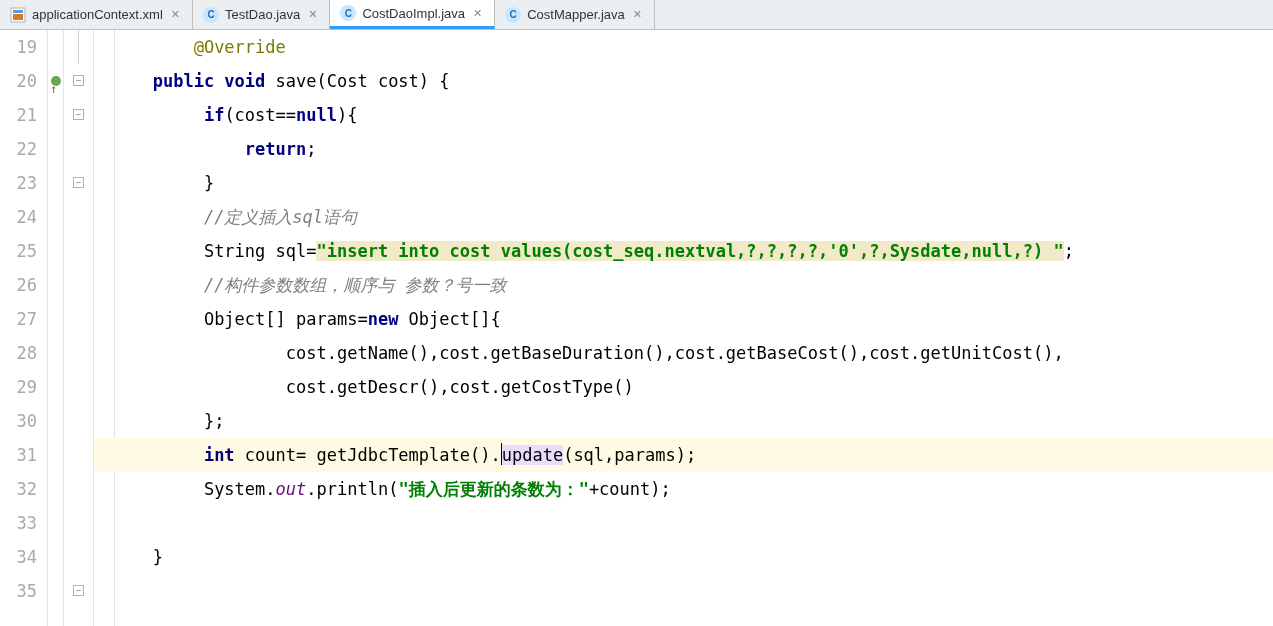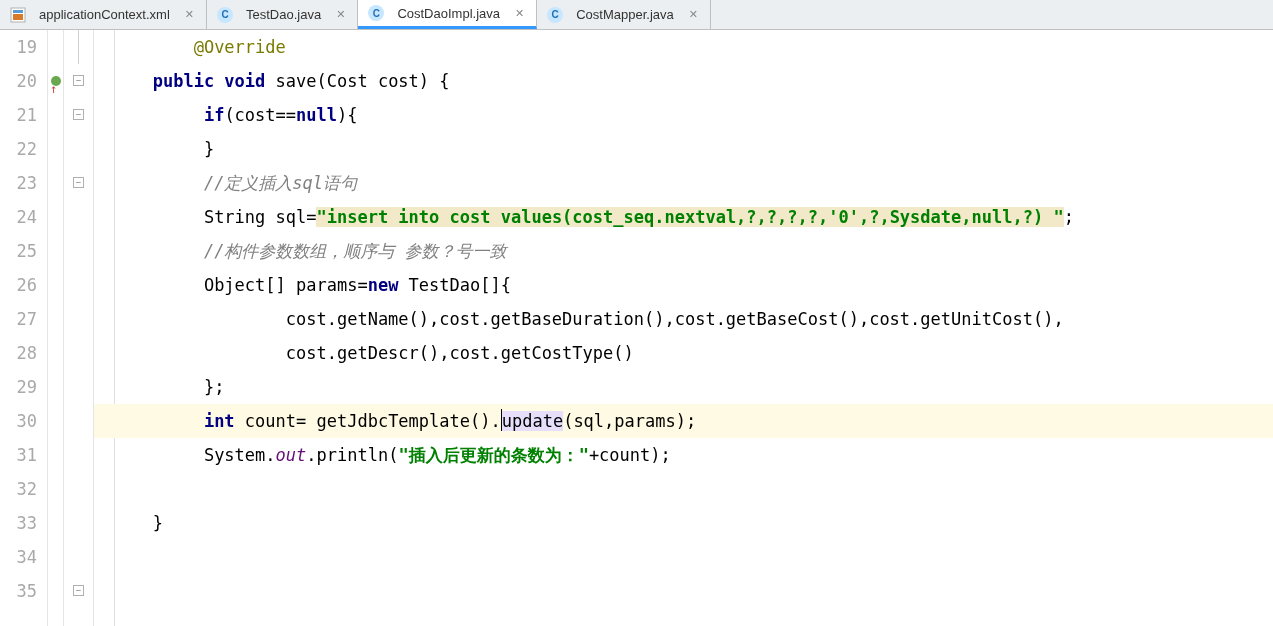--- a/index.html
+++ b/index.html
@@ -17,21 +17,21 @@
   .tab-bar {
     display: flex;
     align-items: stretch;
     background: #eceff1;
     border-bottom: 1px solid #c0c0c0;
     height: 30px;
   }
   .tab {
     display: flex;
     align-items: center;
-    gap: 13px;
+    gap: 6px;
     padding: 0 10px;
     border-right: 1px solid #c0c0c0;
     background: #eceff1;
     cursor: pointer;
     font-size: 13px;
     color: #333;
   }
   .tab.active {
     background: #ffffff;
     border-bottom: 3px solid #3399ff;
@@ -237,30 +237,31 @@
 
     <div class="code-col">
       <div class="guide g1"></div>
 
       <div class="code-line">       <span class="ann">@Override</span></div>
 
       <div class="code-line">   <span class="kw">public void</span><span> save(Cost cost) {</span></div>
 
       <div class="code-line">        <span class="kw">if</span><span>(cost==</span><span class="kw">null</span><span>){</span></div>
 
+      <div class="code-line">            <span class="kw">return</span><span>;</span></div>
 
       <div class="code-line">        <span>}</span></div>
 
       <div class="code-line">        <span class="cmt">//定义插入sql语句</span></div>
 
       <div class="code-line">        <span>String sql=</span><span class="str-hl">"insert into cost values(cost_seq.nextval,?,?,?,?,'0',?,Sysdate,null,?) "</span><span>;</span></div>
 
       <div class="code-line">        <span class="cmt">//构件参数数组，顺序与 参数？号一致</span></div>
 
-      <div class="code-line">        <span>Object[] params=</span><span class="kw">new</span><span> TestDao[]{</span></div>
+      <div class="code-line">        <span>Object[] params=</span><span class="kw">new</span><span> Object[]{</span></div>
 
       <div class="code-line">                <span>cost.getName(),cost.getBaseDuration(),cost.getBaseCost(),cost.getUnitCost(),</span></div>
 
       <div class="code-line">                <span>cost.getDescr(),cost.getCostType()</span></div>
 
       <div class="code-line">        <span>};</span></div>
 
 
       <div class="code-line caret-line">        <span class="kw">int</span><span> count= getJdbcTemplate().</span><span class="caret"></span><span class="mth-hl">update</span><span>(sql,params);</span></div>
 

